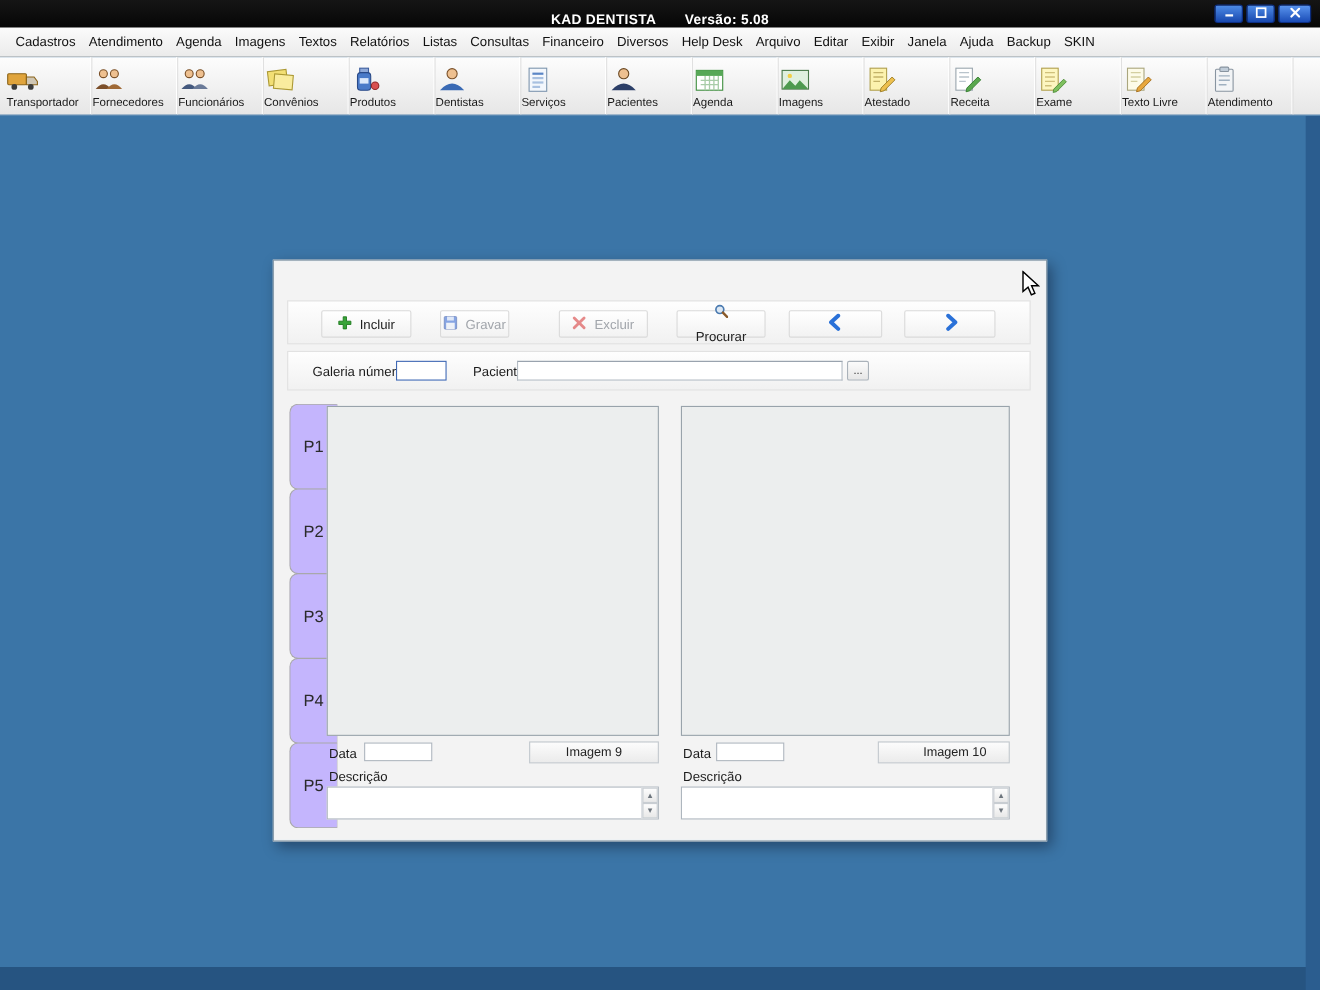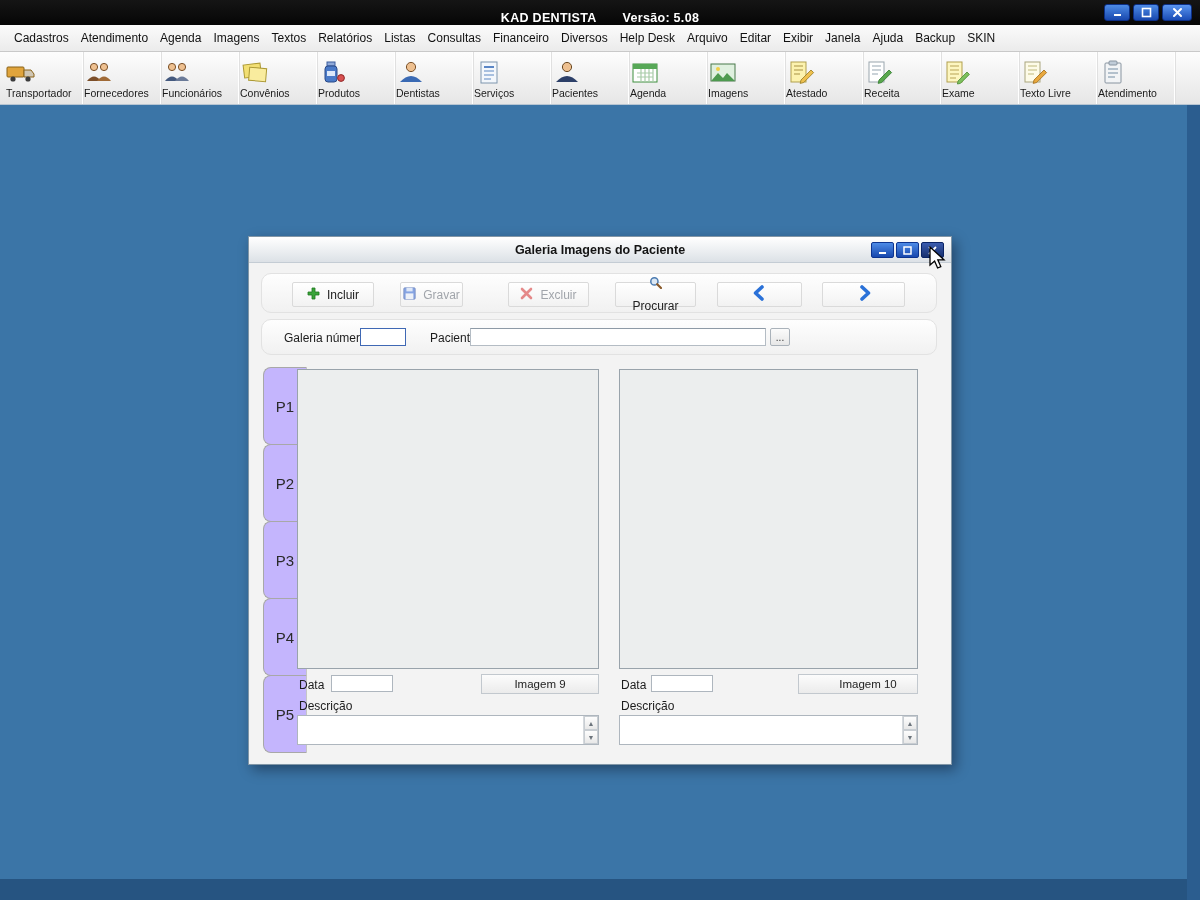--- a/index.html
+++ b/index.html
@@ -36,21 +36,21 @@
   .dialog{position:absolute;left:248px;top:236px;width:704px;height:529px;background:#f3f3f3;
     border:1px solid #8296a6;box-shadow:inset 0 0 0 1px #eef2f5, 4px 5px 12px rgba(0,0,15,.38);}
   .dlg-titlebar{position:absolute;top:0;left:0;right:0;height:26px;background:linear-gradient(#ffffff,#dce1e6);
     border-bottom:1px solid #c4ccd4;}
   .dlg-title{position:absolute;width:100%;text-align:center;top:6px;font-size:12.5px;font-weight:bold;color:#141414;}
   .dlg-controls{position:absolute;right:7px;top:5px;display:flex;gap:2px;}
   .dlg-ctl{width:23px;height:16px;background:linear-gradient(#4d8be6,#1848ae);border:1px solid #0d3490;
     border-radius:2px;display:flex;align-items:center;justify-content:center;cursor:pointer;}
   .dlg-ctl.hovered{background:linear-gradient(#3a5cae,#17306f);border-color:#0a2466;}
 
-  .dlg-panel{position:absolute;background:linear-gradient(#fefefe,#f1f1f1);border:1px solid #e2e2e2;border-radius:10px;}
+  .dlg-panel{position:absolute;background:linear-gradient(#fefefe,#f1f1f1);border:1px solid #e2e2e2;border-radius:0;}
   #dlg-toolbar{left:12px;top:36px;width:676px;height:40px;}
   #dlg-fields{left:12px;top:82px;width:676px;height:36px;}
 
   .dbtn{position:absolute;top:8px;height:25px;background:linear-gradient(#ffffff,#f2f2f2);border:1px solid #dadada;
     border-radius:2px;display:flex;align-items:center;justify-content:center;gap:7px;font-size:12px;color:#222;cursor:pointer;}
   .dbtn.disabled{color:#a1a5ab;cursor:default;}
   .dbtn.disabled svg{opacity:.6;}
   #btn-incluir{left:30px;width:82px;}
   #btn-gravar{left:138px;width:63px;}
   #btn-excluir{left:246px;width:81px;}
@@ -305,40 +305,20 @@
           <path d="M10 9 h10 M10 13 h10 M10 17 h7" stroke="#9fb0c0" stroke-width="1.3"></path>
         </svg>
       </span>
     <span class="tb-label">Atendimento</span>
   </div>
 </div>
 
 <div class="desktop"></div>
 
 <div class="dialog">
-  <div class="dlg-titlebar">
-    <span class="dlg-title">Galeria Imagens do Paciente</span>
-    <div class="dlg-controls">
-      <div class="dlg-ctl">
-        <span><svg width="9" height="9">
-              <rect x="1" y="6" width="7" height="2" fill="#fff"></rect>
-            </svg></span>
-      </div>
-      <div class="dlg-ctl">
-        <span><svg width="9" height="9">
-              <rect x="1" y="1" width="7" height="7" fill="none" stroke="#fff" stroke-width="1.5"></rect>
-            </svg></span>
-      </div>
-      <div class="dlg-ctl hovered">
-        <span><svg width="9" height="9">
-              <path d="M1.5 1.5 L7.5 7.5 M7.5 1.5 L1.5 7.5" stroke="#fff" stroke-width="1.8" stroke-linecap="round"></path>
-            </svg></span>
-      </div>
-    </div>
-  </div>
 
   <div class="dlg-panel" id="dlg-toolbar">
     <div class="dbtn" id="btn-incluir">
       <span><svg width="13" height="13" viewBox="0 0 13 13">
             <path d="M5 1 h3 v4 h4 v3 h-4 v4 h-3 v-4 h-4 v-3 h4 z" fill="#3aa33a" stroke="#1e7a1e" stroke-width="0.8"></path>
           </svg></span>
       <span>Incluir</span>
     </div>
     <div class="dbtn disabled" id="btn-gravar">
       <span><svg width="13" height="13" viewBox="0 0 13 13">

